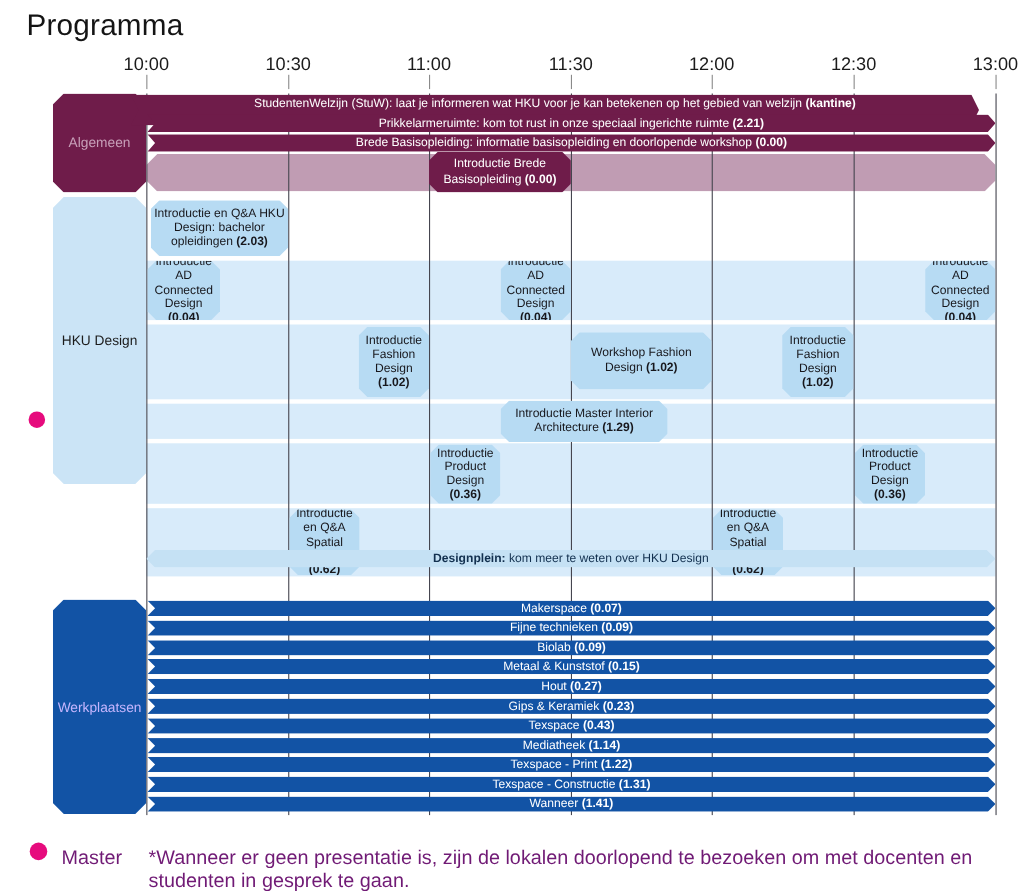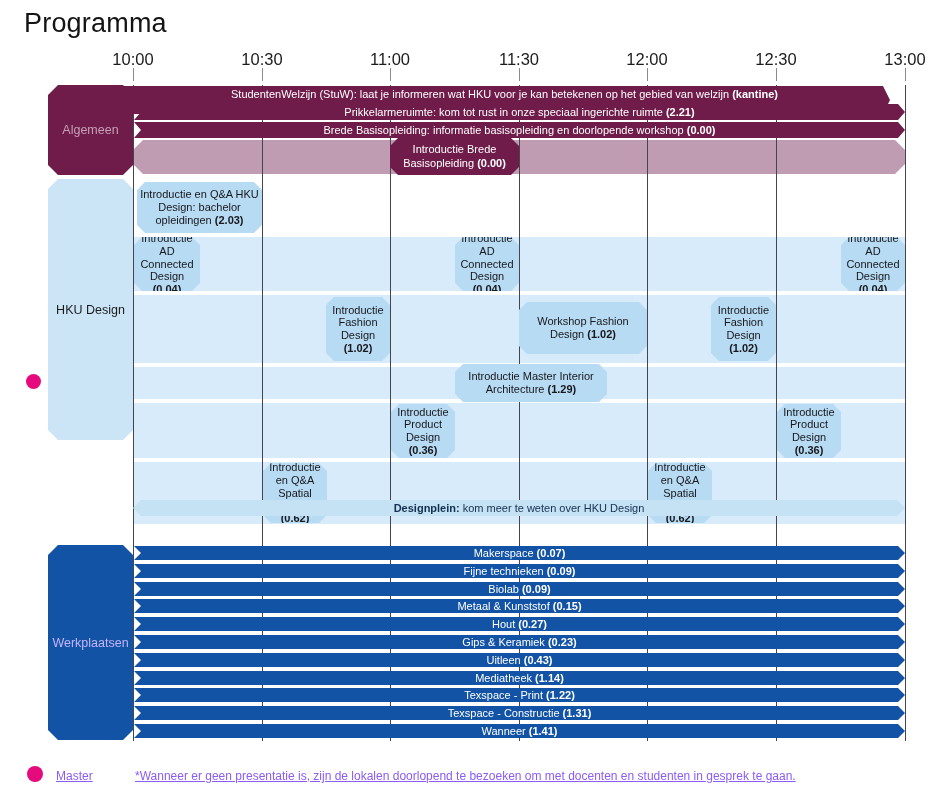--- a/index.html
+++ b/index.html
@@ -22,21 +22,21 @@
   .blkdark{background:#6f1c4a;color:#fff;font-size:11px;line-height:1.2;display:flex;
        align-items:center;justify-content:center;text-align:center;z-index:3;padding:2px;}
   .sidecol{display:flex;align-items:center;justify-content:center;text-align:left;
        font-size:12.5px;z-index:2;}
   .col-alg{background:#6f1c4a;color:#c79fb8;}
   .col-hku{background:#cbe4f6;color:#1c1c1c;}
   .col-wrk{background:#1253a5;color:#c4b5fd;}
   .dplein{background:#c5e1f4;color:#12304f;font-size:11px;line-height:16px;text-align:center;z-index:2;}
   .room{font-weight:700;}
   .dot{border-radius:50%;background:#e60b7d;z-index:4;}
-  .foot{top:768px;font-size:12px;color:#8b5cf6;text-decoration:underline;}
+  .foot{top:768px;font-size:18px;color:#701a75;}
 </style>
 </head>
 <body>
 
 <div class="abs title">Programma</div>
 
 <div class="abs tlabel" style="left:91px">10:00</div>
 <div class="abs tlabel" style="left:220px">10:30</div>
 <div class="abs tlabel" style="left:348px">11:00</div>
 <div class="abs tlabel" style="left:477px">11:30</div>
@@ -124,21 +124,21 @@
   </div>
 
 <div class="abs dplein octo8" style="left:133px;top:500px;width:772px;height:16px"><b>Designplein:</b><span> kom meer te weten over HKU Design</span></div>
 
 <div class="abs barb chev" style="left:134px;top:546px;width:771px;height:14px"><span>Makerspace</span> <b class="room">(0.07)</b></div>
 <div class="abs barb chev" style="left:134px;top:564px;width:771px;height:14px"><span>Fijne technieken</span> <b class="room">(0.09)</b></div>
 <div class="abs barb chev" style="left:134px;top:582px;width:771px;height:14px"><span>Biolab</span> <b class="room">(0.09)</b></div>
 <div class="abs barb chev" style="left:134px;top:599px;width:771px;height:14px"><span>Metaal &amp; Kunststof</span> <b class="room">(0.15)</b></div>
 <div class="abs barb chev" style="left:134px;top:617px;width:771px;height:14px"><span>Hout</span> <b class="room">(0.27)</b></div>
 <div class="abs barb chev" style="left:134px;top:635px;width:771px;height:14px"><span>Gips &amp; Keramiek</span> <b class="room">(0.23)</b></div>
-<div class="abs barb chev" style="left:134px;top:653px;width:771px;height:14px"><span>Uitleen</span> <b class="room">(0.43)</b></div>
+<div class="abs barb chev" style="left:134px;top:653px;width:771px;height:14px"><span>Texspace</span> <b class="room">(0.43)</b></div>
 <div class="abs barb chev" style="left:134px;top:671px;width:771px;height:14px"><span>Mediatheek</span> <b class="room">(1.14)</b></div>
 <div class="abs barb chev" style="left:134px;top:688px;width:771px;height:14px"><span>Texspace - Print</span> <b class="room">(1.22)</b></div>
 <div class="abs barb chev" style="left:134px;top:706px;width:771px;height:14px"><span>Texspace - Constructie</span> <b class="room">(1.31)</b></div>
 <div class="abs barb chev" style="left:134px;top:724px;width:771px;height:14px"><span>Wanneer</span> <b class="room">(1.41)</b></div>
 
 <div class="abs dot" style="left:26px;top:374px;width:15px;height:15px"></div>
 
 <div class="abs dot" style="left:27px;top:766px;width:16px;height:16px"></div>
 <div class="abs foot" style="left:56px;top:769px">Master</div>
 <div class="abs foot" style="left:135px;top:769px">*Wanneer er geen presentatie is, zijn de lokalen doorlopend te bezoeken om met docenten en studenten in gesprek te gaan.</div>

